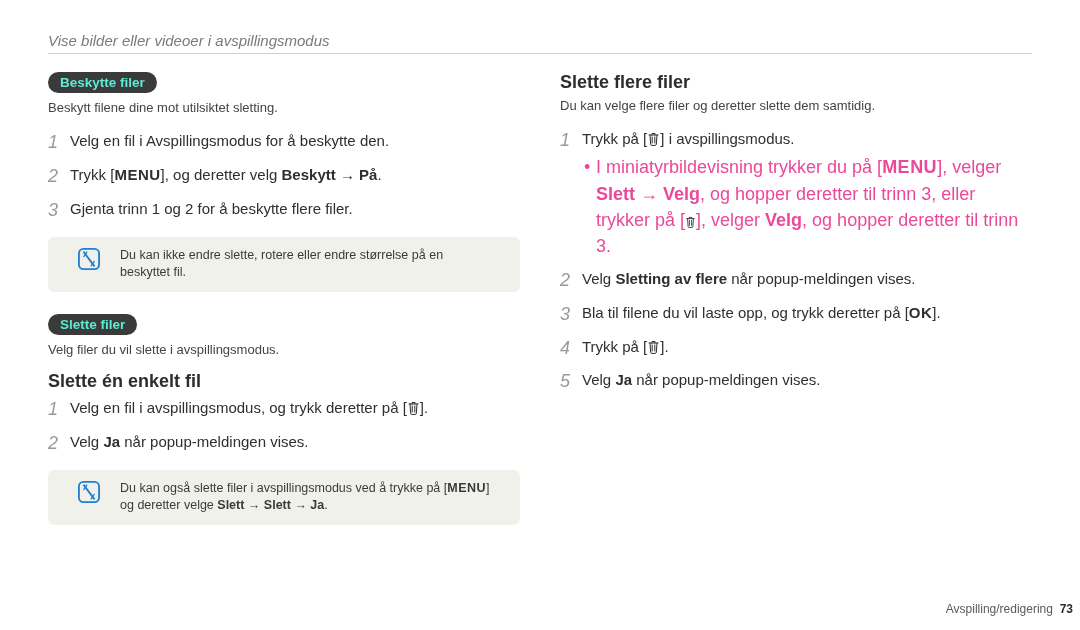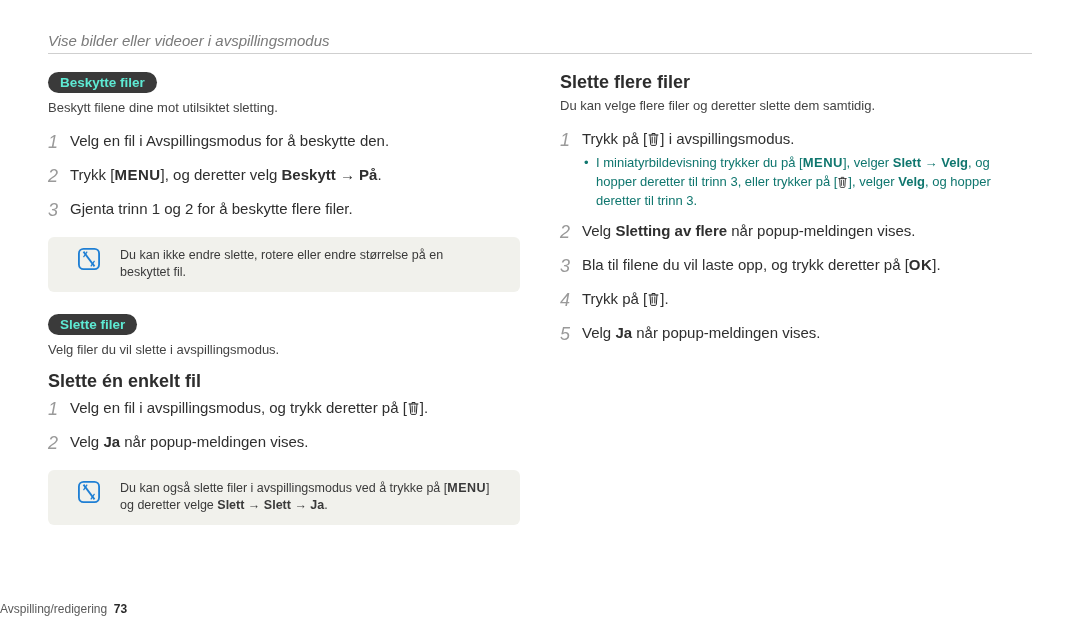--- a/index.html
+++ b/index.html
@@ -70,23 +70,23 @@
     font-weight: 400;
     width: 22px;
     flex-shrink: 0;
   }
   .step-body { flex: 1; }
   .sub-bullets {
     list-style: none;
     margin-top: 4px;
   }
   .sub-bullets > li {
-    font-size: 13px;
+    font-size: 18px;
     line-height: 1.45;
-    color: #0f766e;
+    color: #ec4899;
     position: relative;
     padding-left: 14px;
     margin-bottom: 2px;
   }
   .sub-bullets > li::before {
     content: "•";
     position: absolute;
     left: 2px;
     top: 0;
   }
@@ -122,22 +122,22 @@
   }
   .bold { font-weight: 700; }
   .trash-icon, .ok-icon {
     display: inline-block;
     vertical-align: -2px;
   }
   .footer {
     position: absolute;
     bottom: 14px;
     left: 0;
-    right: 16px;
-    text-align: left;
+    right: 7px;
+    text-align: right;
     font-size: 12px;
     color: #5a5a5a;
   }
   .footer .pg { font-weight: 700; color: #2a2a2a; }
 </style>
 </head>
 <body>
 
 <div class="page-title">Vise bilder eller videoer i avspillingsmodus</div>
 <hr class="rule">

